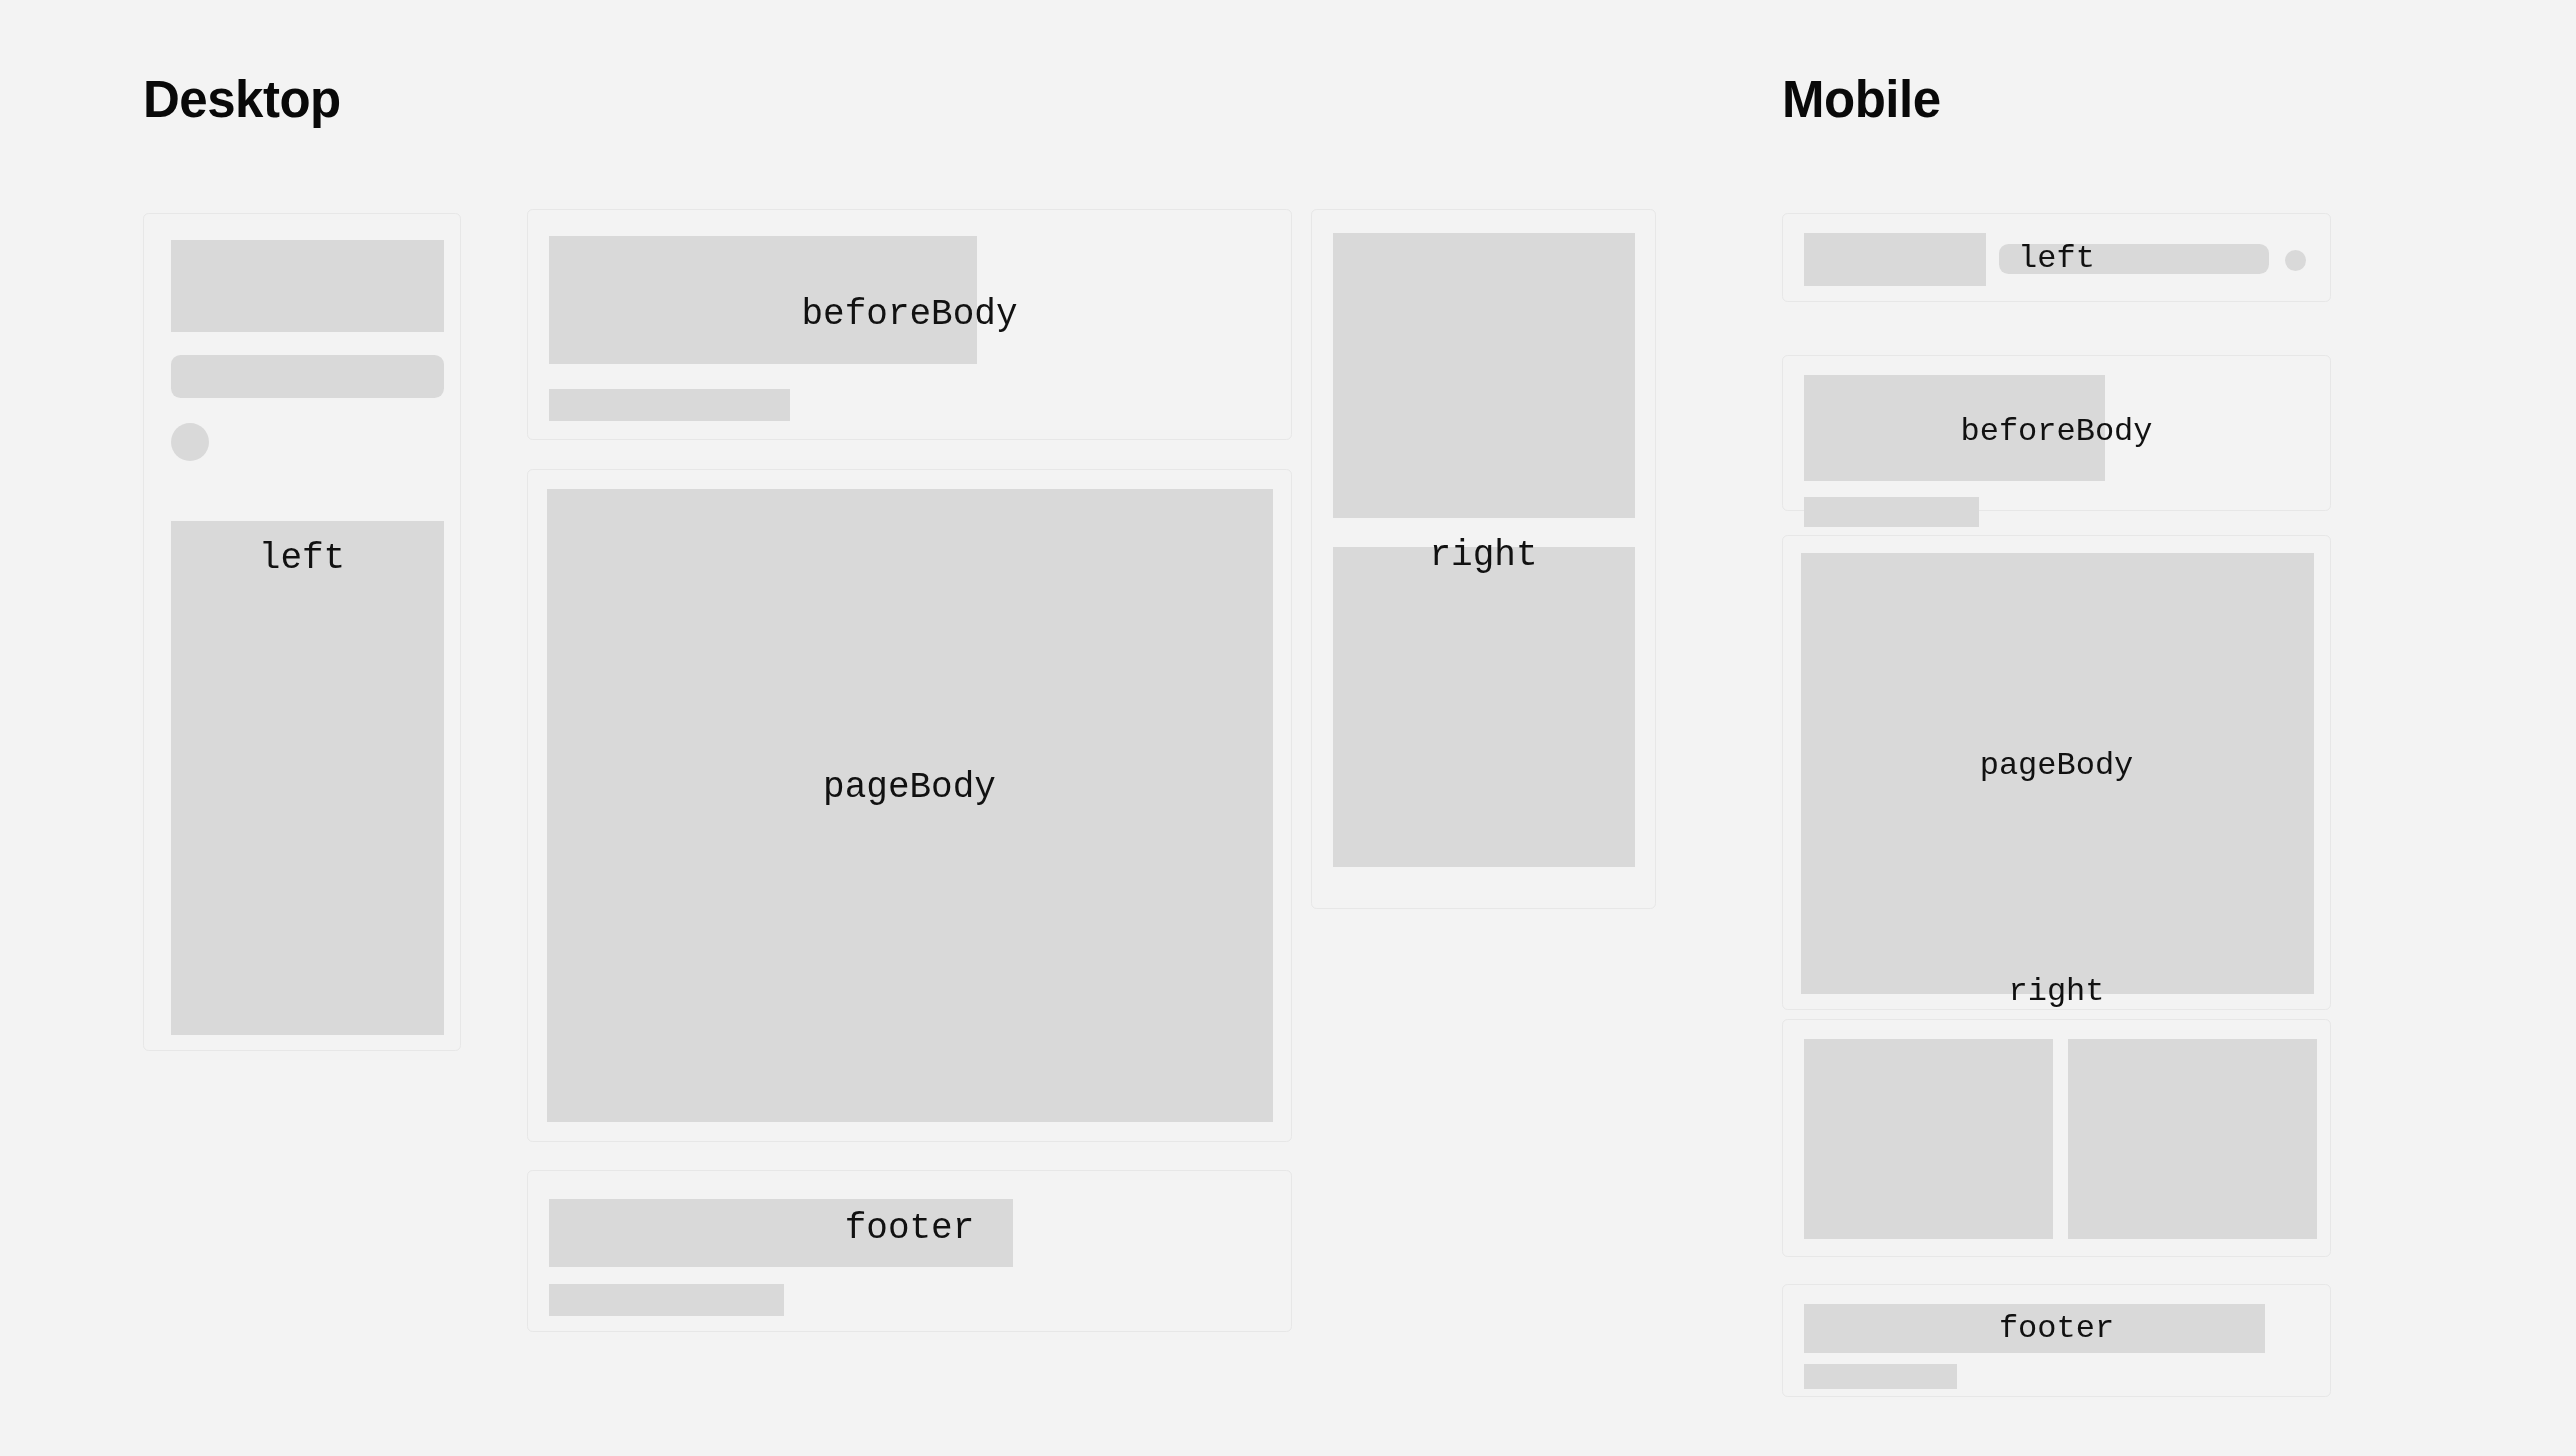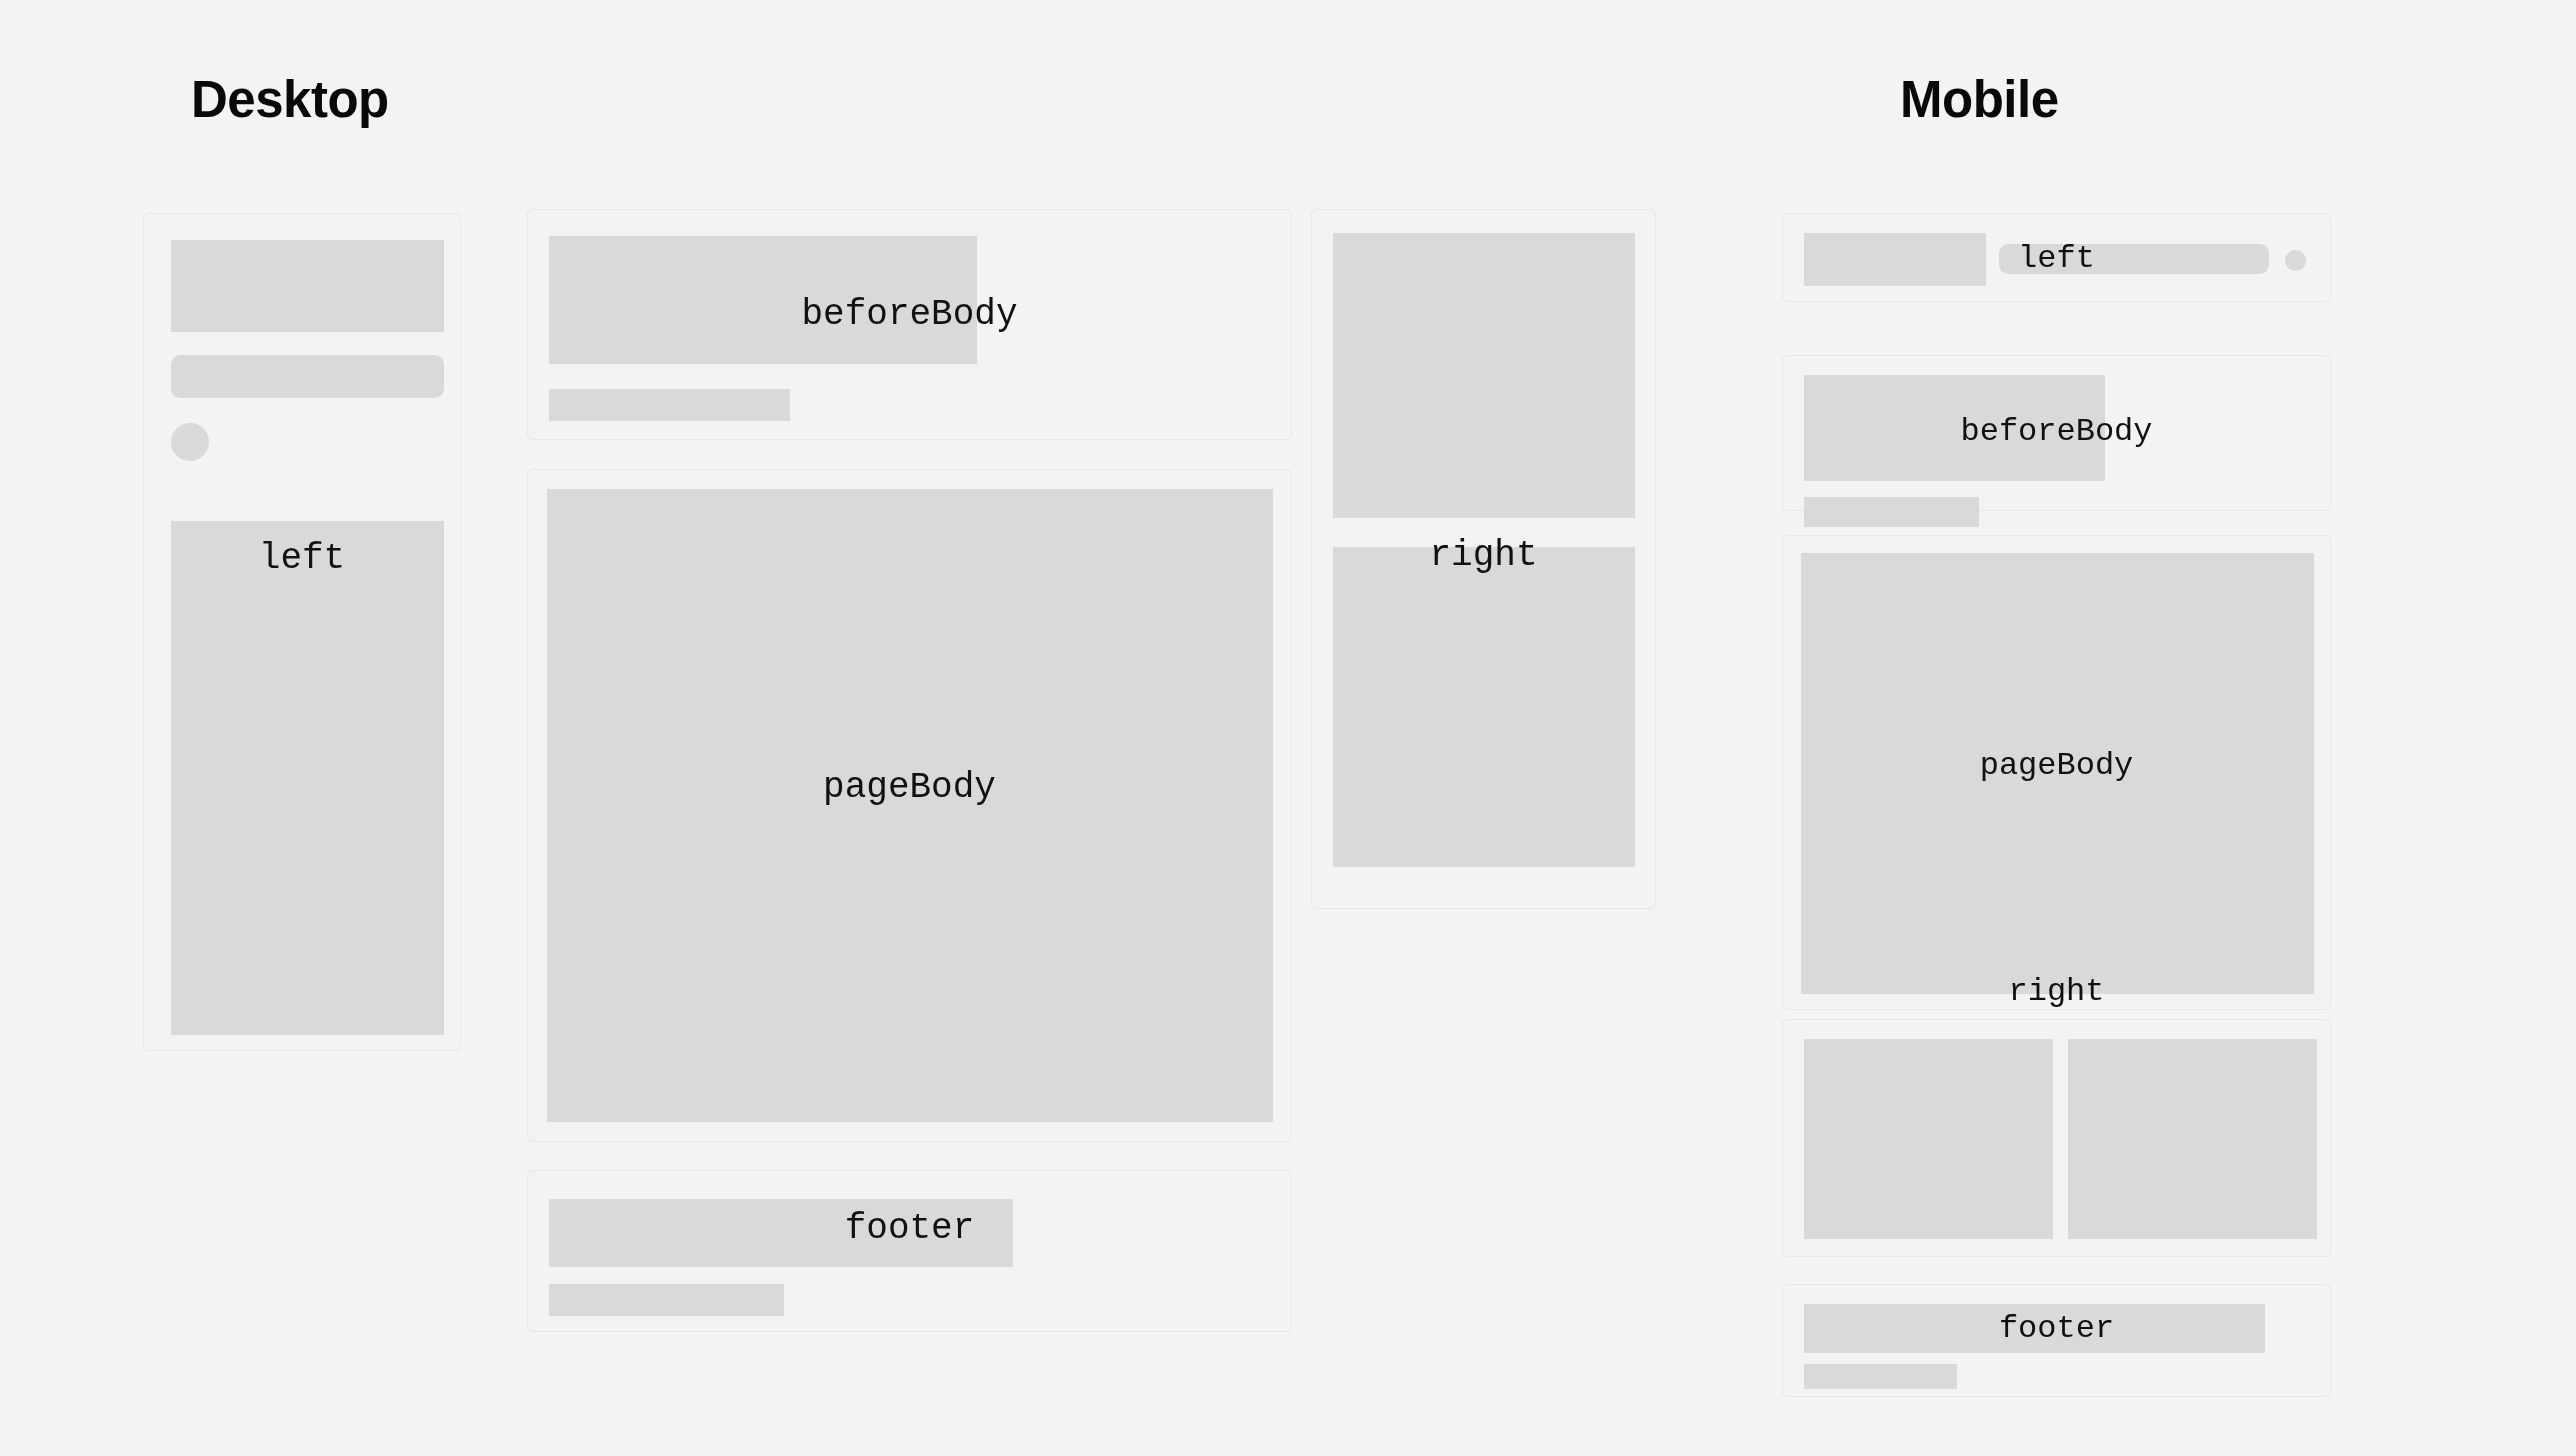--- a/index.html
+++ b/index.html
@@ -23,24 +23,23 @@
   
   .col-title {
     position: absolute;
     font-family: "Liberation Sans", sans-serif;
     font-weight: bold;
     font-size: 51px;
     line-height: 1;
     color: #090909;
     letter-spacing: -0.5px;
     white-space: nowrap;
-    margin-left: 48px;
   }
   #desktop-title { left: 143px; top: 74px; }
-  #mobile-title  { left: 1852px; top: 74px; }
+  #mobile-title  { left: 1782px; top: 74px; }
 
   
   .card {
     position: absolute;
     background: #f3f3f3;
     border: 1.9px solid #e7e7e7;
     border-radius: 5.6px;
     box-sizing: border-box;
   }
 

